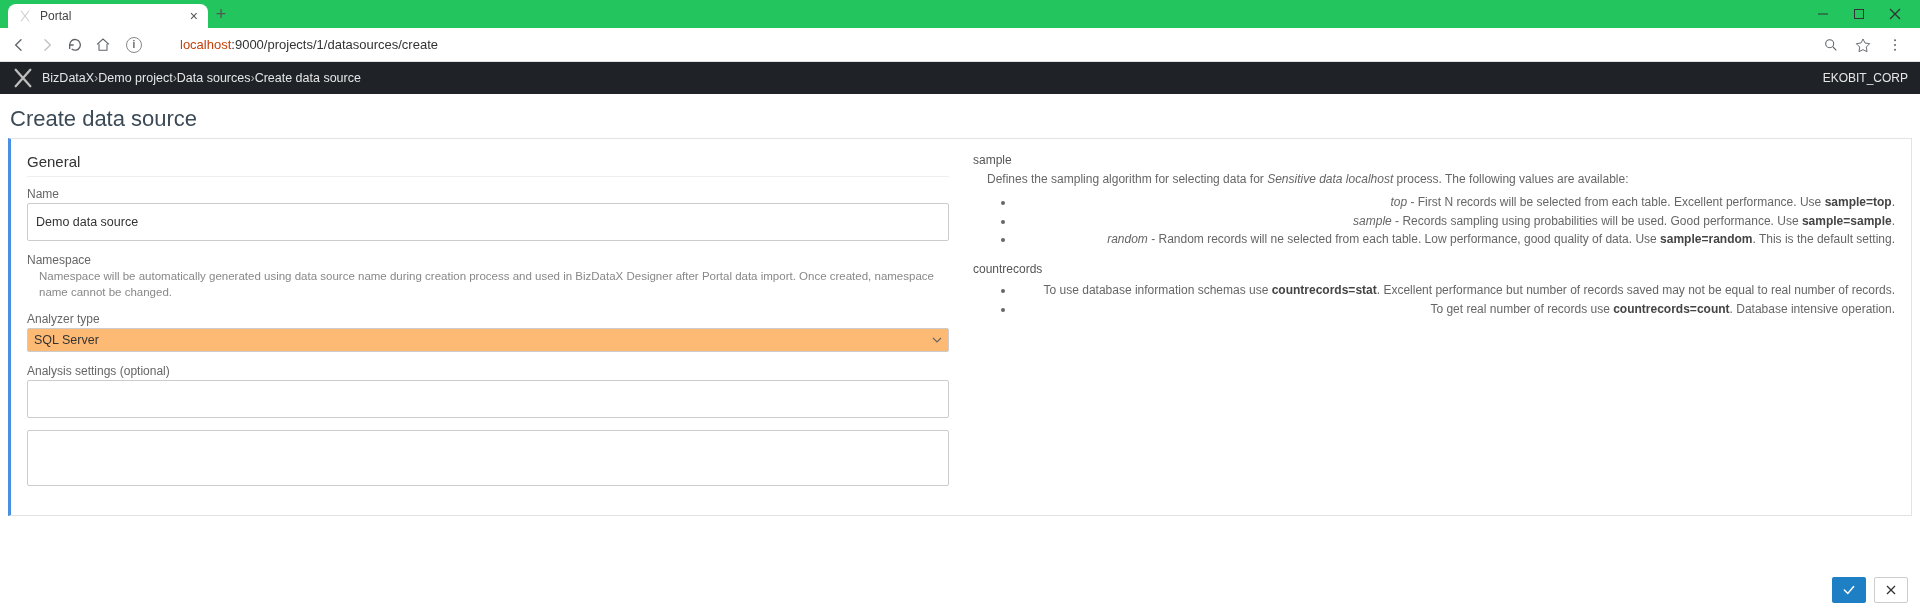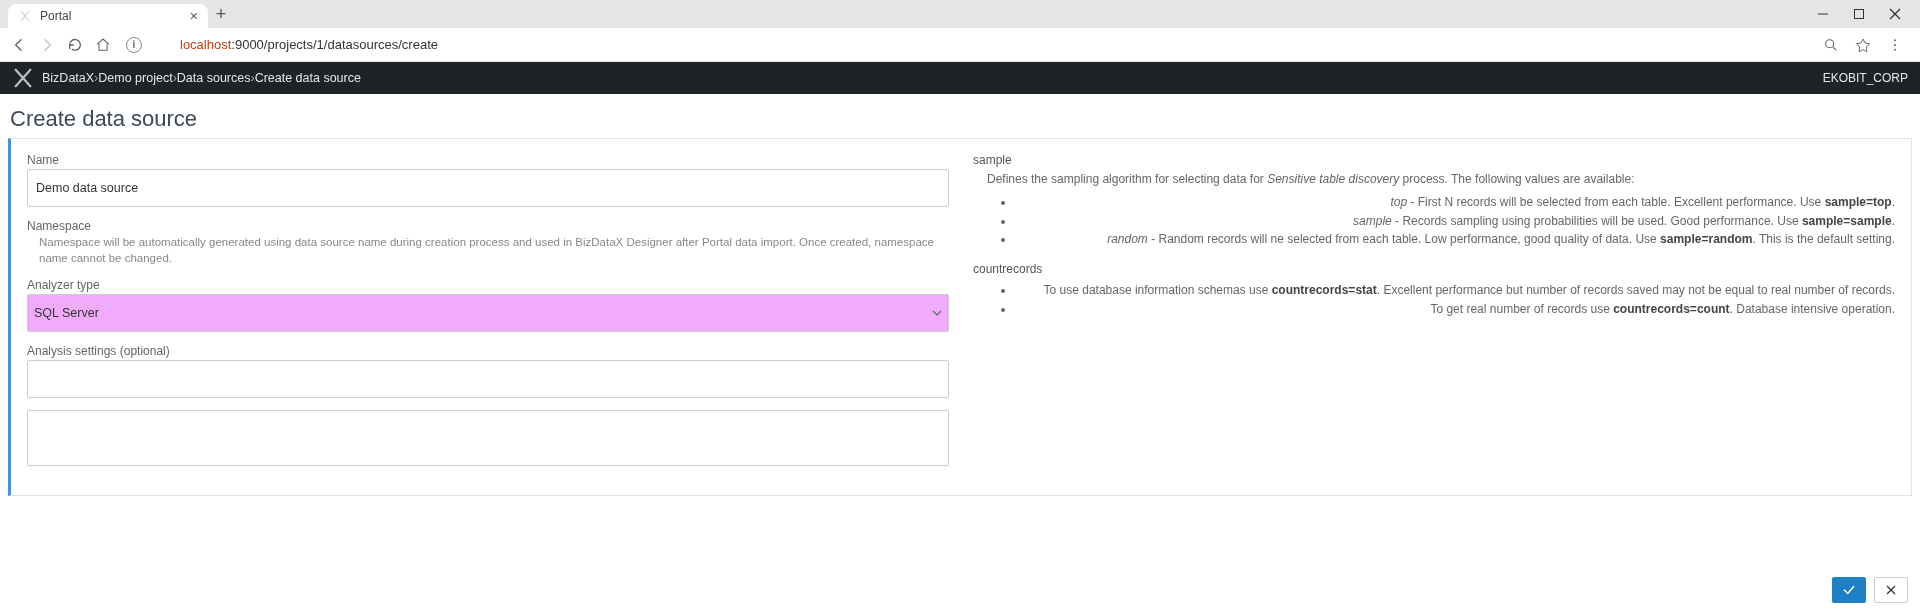--- a/index.html
+++ b/index.html
@@ -1,19 +1,19 @@
 <!DOCTYPE html>
 <html><head>
 <meta charset="utf-8">
 <style>
 * { box-sizing: border-box; margin: 0; padding: 0; }
 body { font-family: "Segoe UI", Arial, sans-serif; font-size: 13px; color: #333; background: #fff; width: 1920px; }
 
 
-.browser-chrome { background: #e5e5e5; height: 28px; display: flex; align-items: center; padding: 0 8px; }
+.browser-chrome { background: #22c55e; height: 28px; display: flex; align-items: center; padding: 0 8px; }
 .tab { background: #fff; border-radius: 8px 8px 0 0; height: 24px; margin-top: 4px; display: flex; align-items: center; padding: 0 10px; gap: 8px; width: 200px; }
 .tab .favicon { width: 14px; height: 14px; opacity: .4; }
 .tab-title { font-size: 12px; color: #444; flex: 1; }
 .tab-close { cursor: pointer; font-size: 14px; color: #555; }
 .new-tab { width: 26px; text-align: center; font-size: 18px; color: #555; cursor: pointer; }
 .win-controls { margin-left: auto; display: flex; gap: 18px; padding-right: 8px; }
 .win-btn { width: 18px; height: 18px; display: flex; align-items: center; justify-content: center; font-size: 14px; color: #333; cursor: pointer; }
 
 .toolbar { background: #fff; height: 34px; display: flex; align-items: center; padding: 0 10px; gap: 10px; border-bottom: 1px solid #e0e0e0; }
 .nav-ico { width: 18px; height: 18px; color: #5f6368; cursor: pointer; display: flex; align-items: center; justify-content: center; }
@@ -38,21 +38,21 @@
 
 .panel { border: 1px solid #e3e3e3; border-left: 3px solid #4a90e2; background: #fff; padding: 14px 16px 14px 16px; display: flex; gap: 24px; }
 .col { flex: 1; min-width: 0; }
 
 .section-title { font-size: 15px; font-weight: 500; color: #333; border-bottom: 1px solid #eee; padding-bottom: 6px; margin-bottom: 10px; }
 
 .field { margin-bottom: 12px; }
 .field-label { font-size: 12px; color: #666; margin-bottom: 2px; }
 .help { font-size: 11.5px; color: #888; padding-left: 12px; line-height: 1.35; }
 .input { width: 100%; height: 38px; border: 1px solid #ccc; border-radius: 2px; padding: 2px 8px; font-size: 12.5px; color: #333; }
-.select { width: 100%; height: 38px; border: 1px solid #ccc; border-radius: 2px; padding: 2px 6px; font-size: 12.5px; background: #f0abfc; display: flex; align-items: center; justify-content: space-between; cursor: pointer; }
+.select { width: 100%; height: 24px; border: 1px solid #ccc; border-radius: 2px; padding: 2px 6px; font-size: 12.5px; background: #fdba74; display: flex; align-items: center; justify-content: space-between; cursor: pointer; }
 .textarea { width: 100%; height: 56px; border: 1px solid #ccc; border-radius: 2px; padding: 4px 8px; font-size: 12.5px; resize: none; font-family: inherit; }
 
 .info-block { margin-bottom: 14px; }
 .info-head { font-size: 12px; color: #555; margin-bottom: 4px; }
 .info-desc { font-size: 12px; color: #666; padding-left: 14px; line-height: 1.4; }
 .info-desc em { font-style: italic; }
 .info-list { list-style: disc; padding-left: 42px; margin-top: 6px; text-align: right; }
 .info-list li { font-size: 12px; color: #666; margin-bottom: 2px; line-height: 1.4; }
 .info-list b { font-weight: 600; color: #444; }
 .info-list em { font-style: italic; }
@@ -160,20 +160,21 @@
   </div>
   <div class="corp">EKOBIT_CORP</div>
 </div>
 
 <div class="page">
   <div class="page-title">Create data source</div>
 
   <div class="panel">
 
     <div class="col">
+      <div class="section-title">General</div>
 
       <div class="field">
         <div class="field-label">Name</div>
         <input class="input" value="Demo data source" style="">
       </div>
 
       <div class="field">
         <div class="field-label">Namespace</div>
         <div class="help">Namespace will be automatically generated using data source name during creation process and used in BizDataX Designer after Portal data import. Once created, namespace name cannot be changed.</div>
       </div>
@@ -196,21 +197,21 @@
       <div class="field">
         <textarea class="textarea" style=""></textarea>
       </div>
     </div>
 
     <div class="col">
 
       <div class="info-block">
         <div class="info-head">sample</div>
         <div class="info-desc">
-          <span>Defines the sampling algorithm for selecting data for </span><em>Sensitive table discovery</em><span> process. The following values are available:</span>
+          <span>Defines the sampling algorithm for selecting data for </span><em>Sensitive data localhost</em><span> process. The following values are available:</span>
         </div>
         <ul class="info-list" id="sample-list">
             <li><em>top</em> - First N records will be selected from each table. Excellent performance. Use <b>sample=top</b>.</li>
             <li><em>sample</em> - Records sampling using probabilities will be used. Good performance. Use <b>sample=sample</b>.</li>
             <li><em>random</em> - Random records will ne selected from each table. Low performance, good quality of data. Use <b>sample=random</b>. This is the default setting.</li>
           </ul>
       </div>
 
       <div class="info-block">
         <div class="info-head">countrecords</div>

